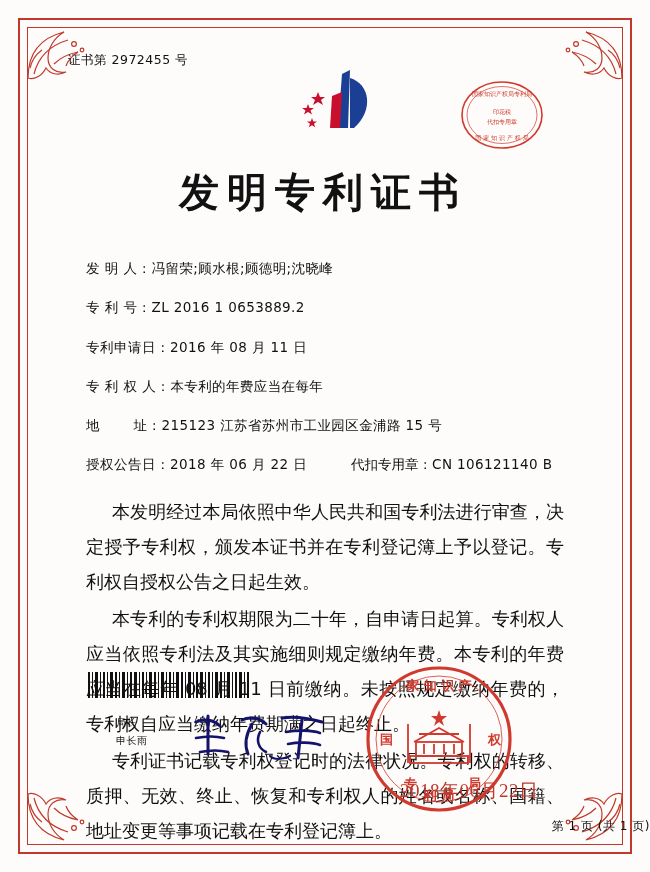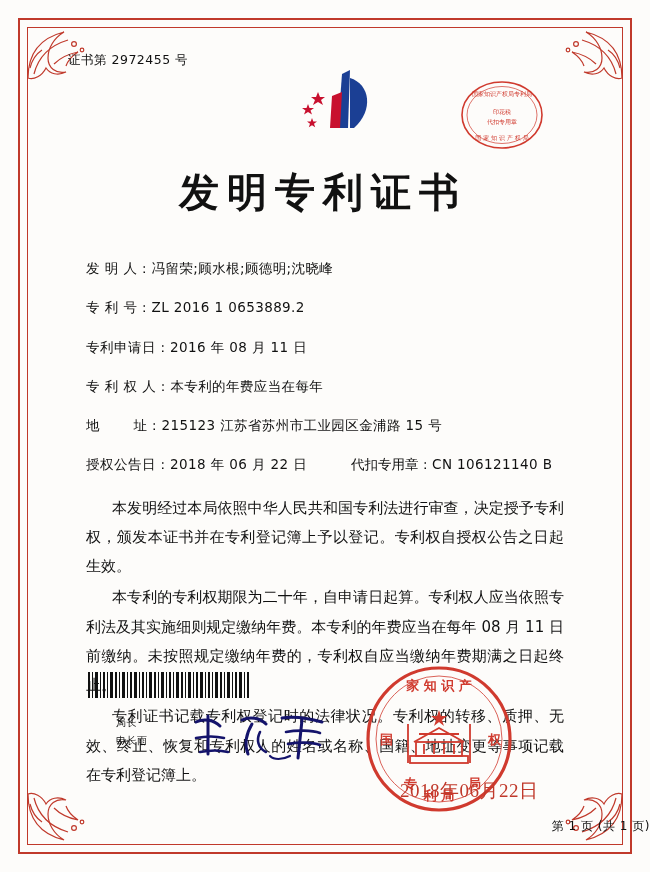--- a/index.html
+++ b/index.html
@@ -119,21 +119,21 @@
     margin-right: 44px;
   }
   .field-row.two-col .field-label2 {
     flex: 0 0 auto;
     white-space: pre;
   }
 
   .paras {
     margin-top: 18px;
     padding: 0 26px;
-    font-size: 15px;
+    font-size: 18px;
     line-height: 1.95;
     color: #111;
     text-align: justify;
   }
   .paras p {
     margin: 0 0 2px 0;
     text-indent: 26px;
   }
 
   

